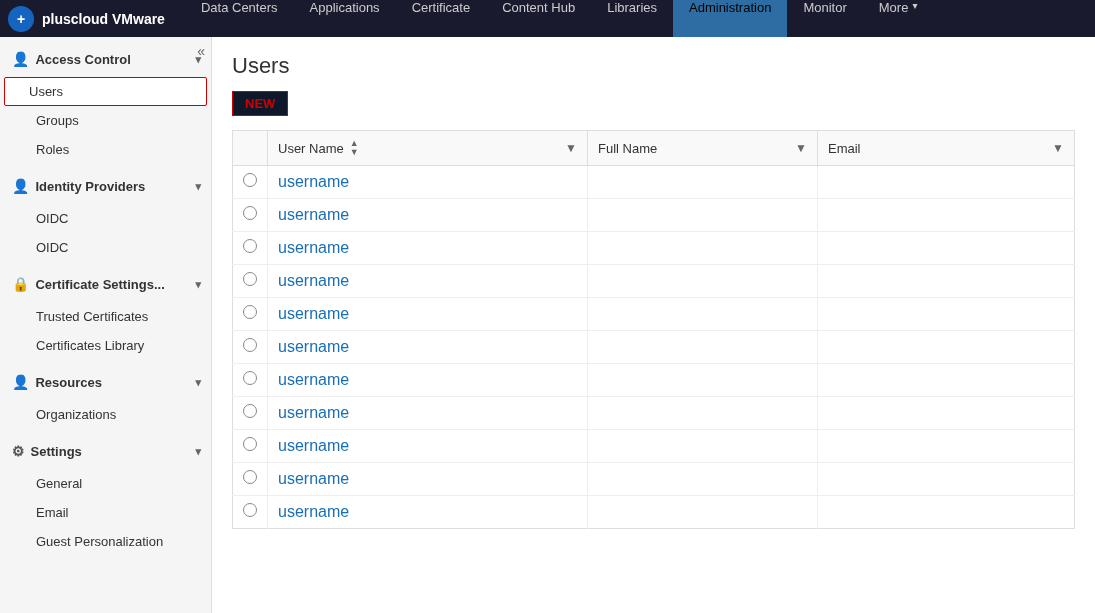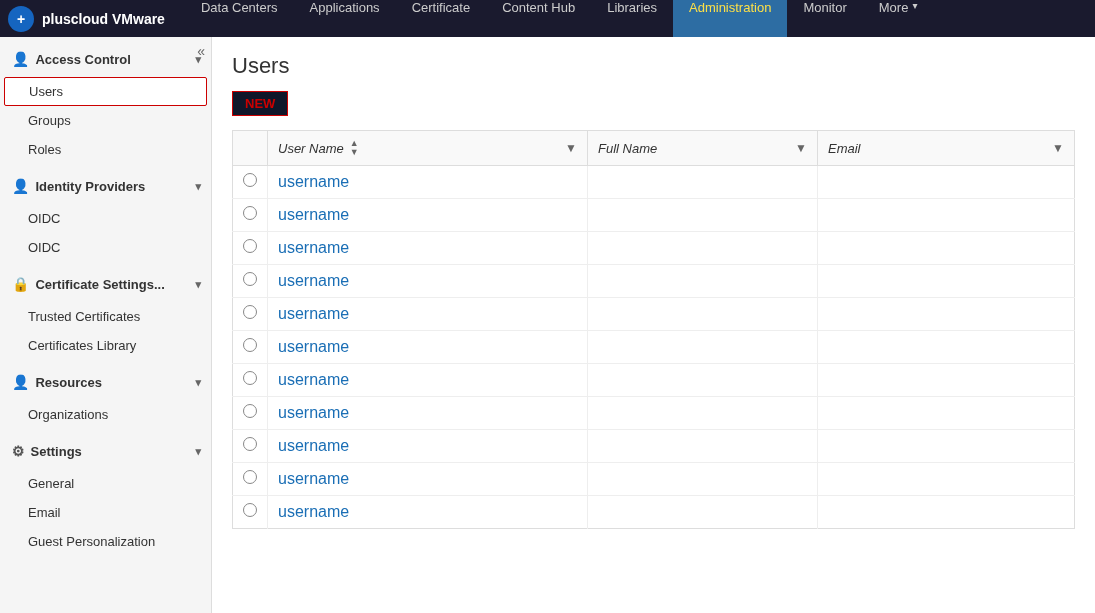--- a/index.html
+++ b/index.html
@@ -43,21 +43,21 @@
     .topnav-item {
       display: flex;
       align-items: flex-start;
       padding: 0 16px;
       color: #ccc;
       font-size: 13px;
       cursor: pointer;
       height: 100%;
       white-space: nowrap;
     }
-    .topnav-item.active { background: #2d6da3; color: #fde047; }
+    .topnav-item.active { background: #2d6da3; color: #000000; }
     .topnav-item .caret { margin-left: 4px; font-size: 10px; }
 
     
     .layout {
       display: flex;
       height: calc(613px - 37px);
     }
 
     
     .sidebar {
@@ -95,21 +95,21 @@
     .sidebar-section-header .chevron {
       font-size: 11px;
       color: #666;
     }
     .sidebar-section-title {
       display: flex;
       align-items: center;
       flex: 1;
     }
     .sidebar-item {
-      padding: 7px 10px 7px 28px;
+      padding: 7px 10px 7px 36px;
       color: #333;
       cursor: pointer;
       font-size: 13px;
     }
     .sidebar-item.active {
       border: 1px solid #c00;
       color: #333;
       background: #fff;
       margin: 0 4px;
       padding: 6px 6px 6px 24px;
@@ -143,21 +143,20 @@
 
     
     .user-table {
       width: 100%;
       border-collapse: collapse;
       border: 1px solid #ddd;
     }
     .user-table thead tr {
       background: #f9f9f9;
       border-bottom: 1px solid #ddd;
-      font-style: italic;
     }
     .user-table th {
       padding: 8px 10px;
       text-align: left;
       font-weight: normal;
       color: #333;
       font-size: 13px;
       border-right: 1px solid #ddd;
     }
     .user-table th:last-child { border-right: none; }

